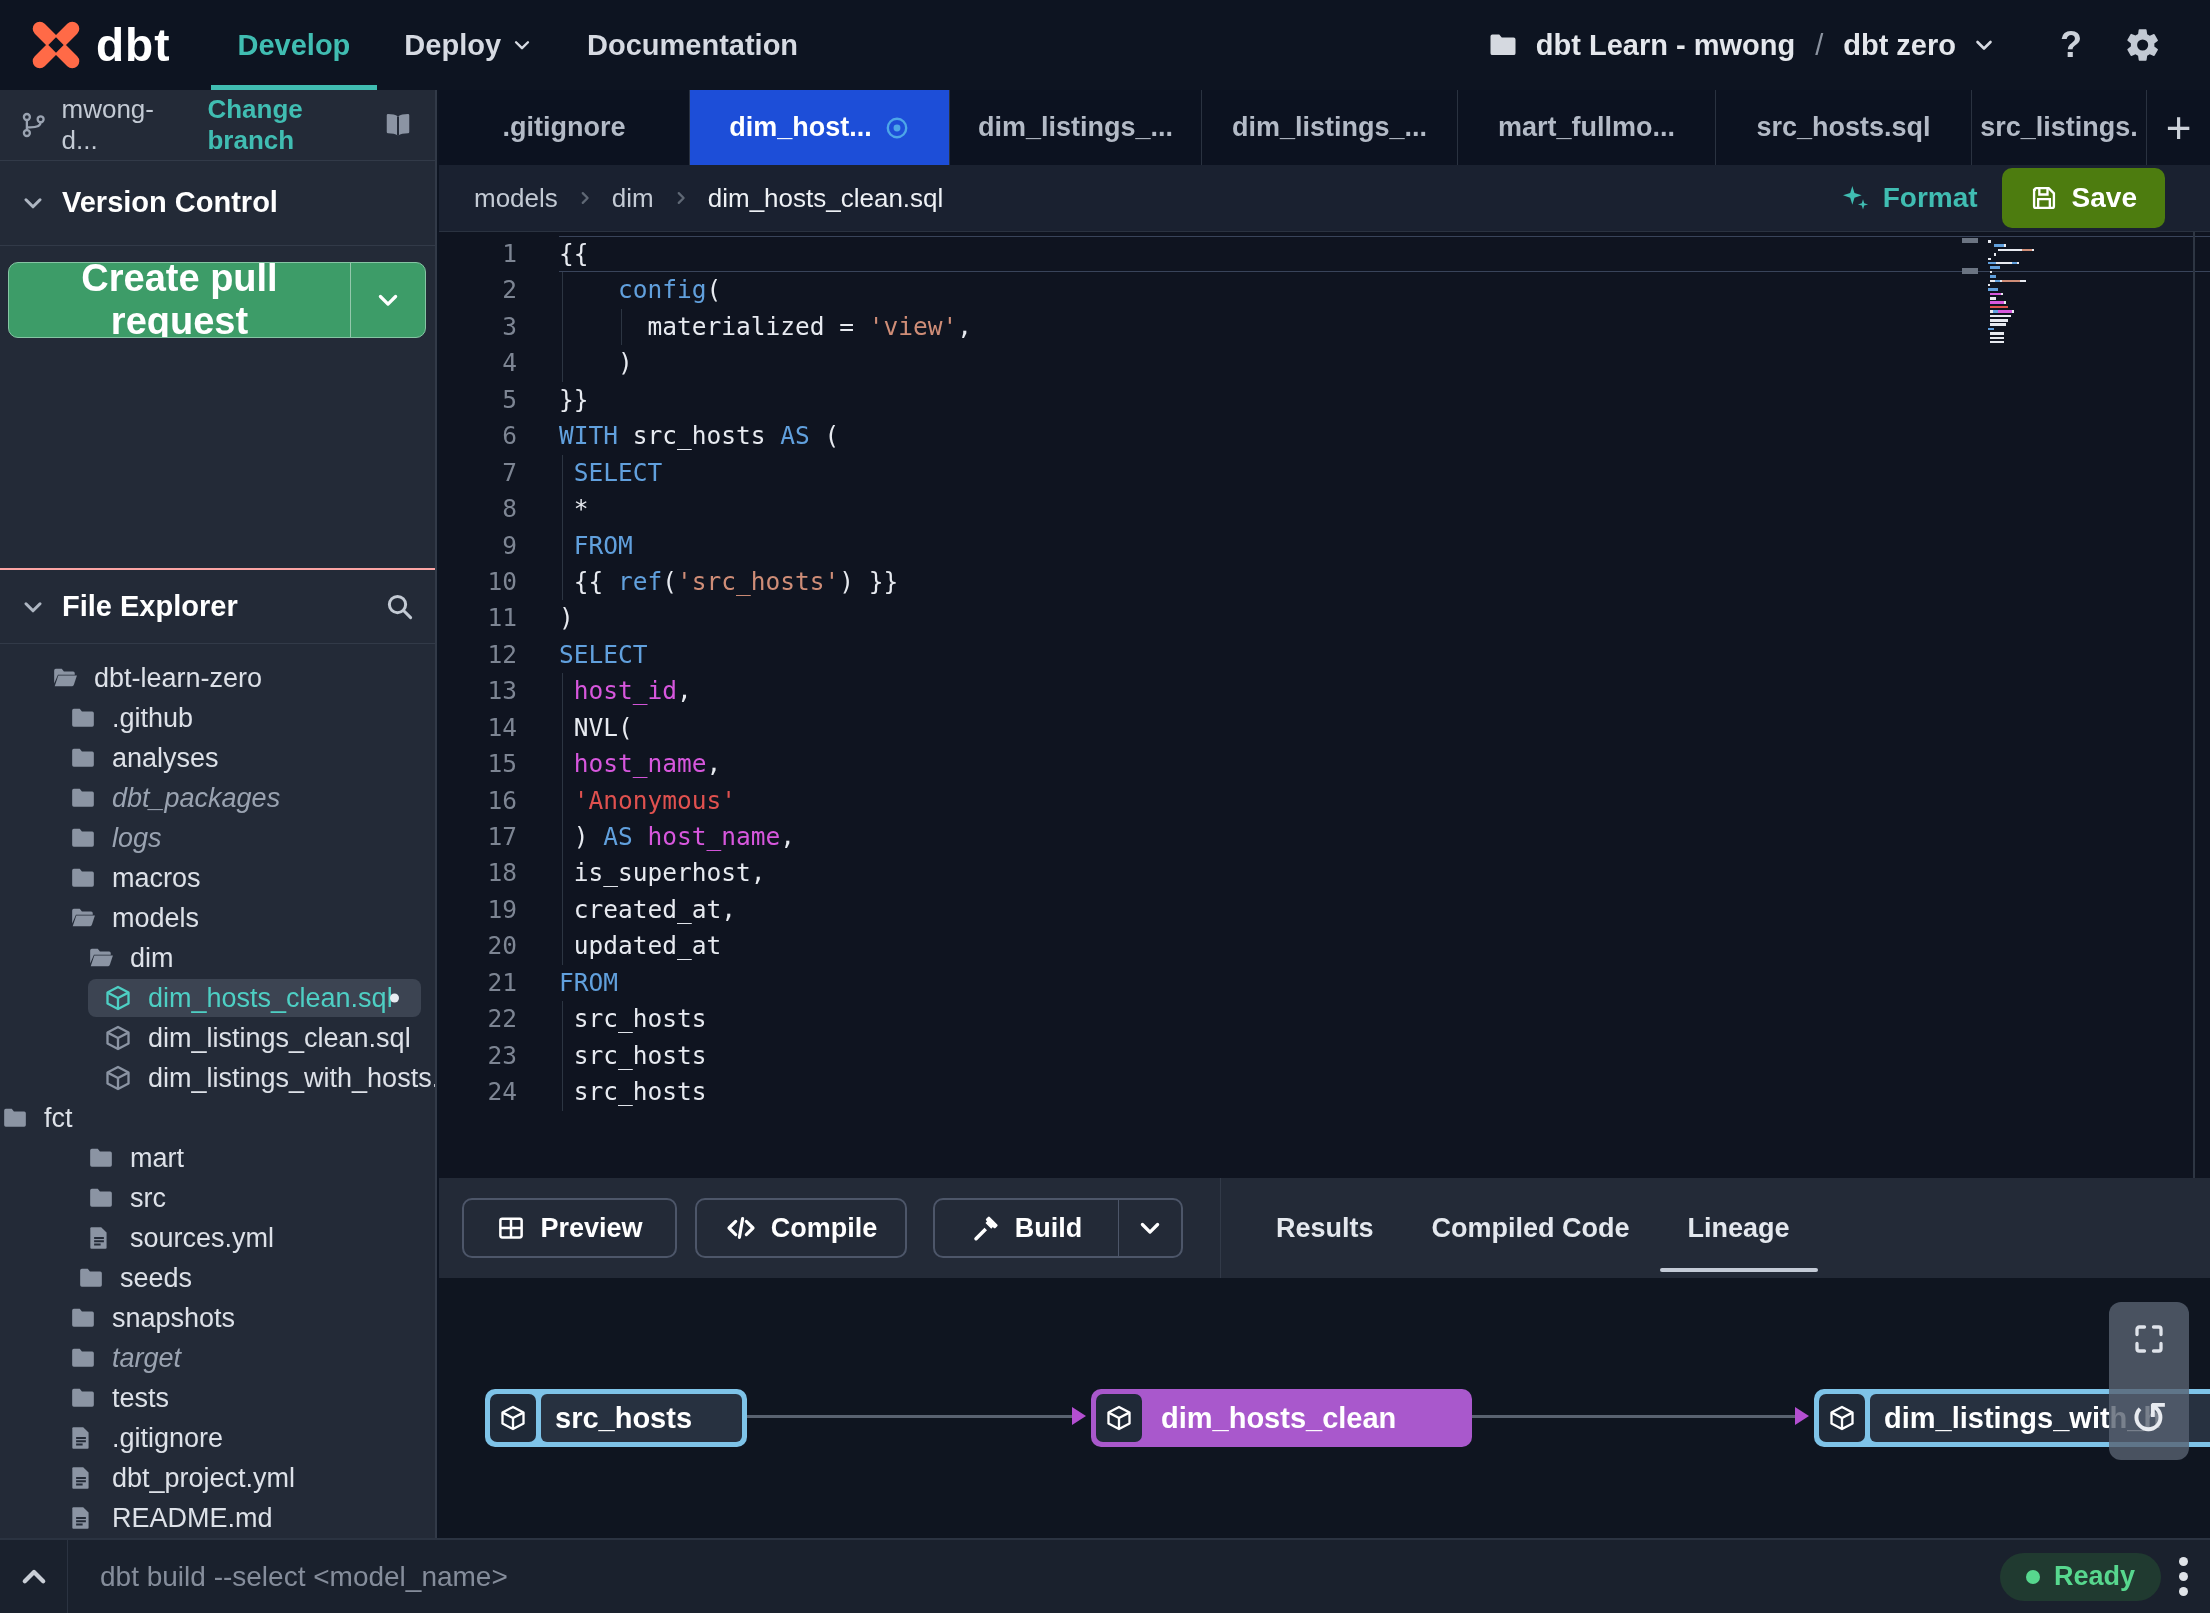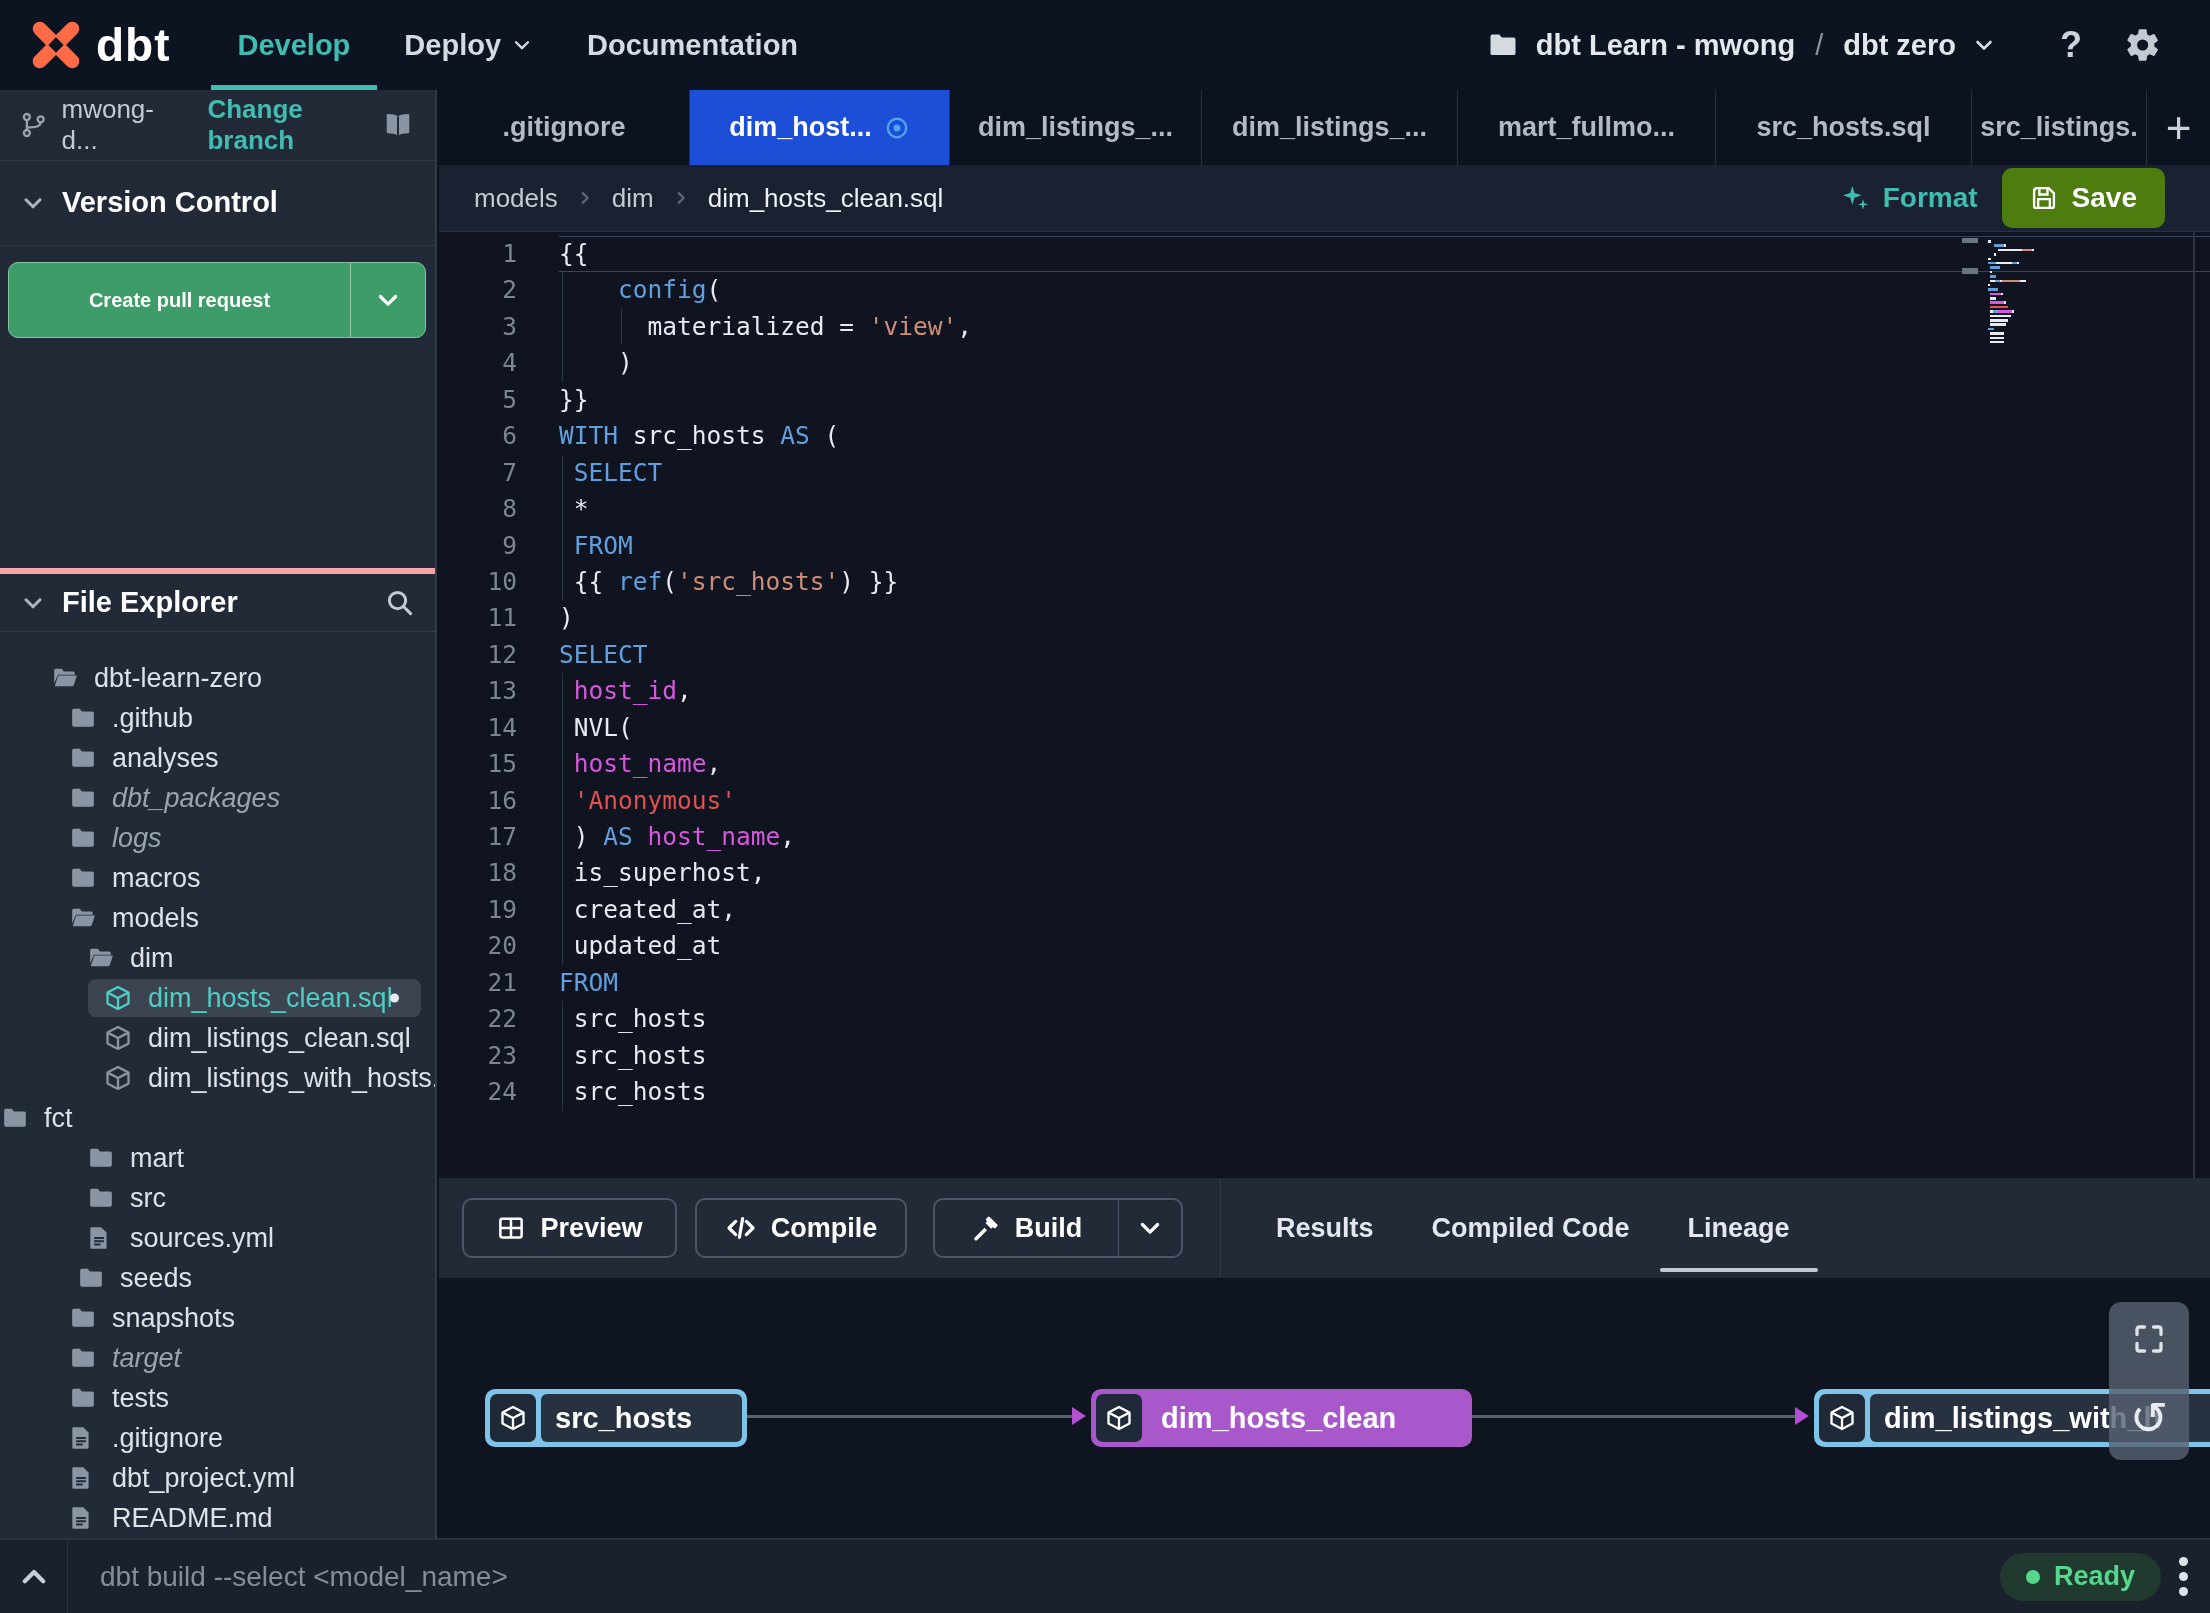--- a/index.html
+++ b/index.html
@@ -25,25 +25,25 @@
   
   .sidebar{position:absolute;left:0;top:90px;width:437px;bottom:75px;background:#232a37;border-right:2px solid #323a48;box-sizing:border-box;}
   .branch-row{position:absolute;top:0;left:0;right:0;height:70px;display:flex;align-items:center;
               padding:0 20px;border-bottom:1px solid #323a48;font-size:26px;}
   .branch-name{color:#c3cad4;margin-left:14px;}
   .change-branch{color:#40bdb2;margin-left:28px;font-weight:600;cursor:pointer;}
   .book{margin-left:auto;display:flex;cursor:pointer;}
   .section-header{position:absolute;left:0;right:0;display:flex;align-items:center;padding:0 20px;
                   font-size:29px;font-weight:bold;color:#fff;gap:16px;box-sizing:border-box;}
   .sh-vc{top:70px;height:86px;border-bottom:1px solid #323a48;}
-  .sh-fe{top:478px;height:64px;border-top:6px solid #fca5a5;border-bottom:1px solid #323a48;}
+  .sh-fe{top:478px;height:76px;border-top:2px solid #fca5a5;border-bottom:1px solid #323a48;}
   .sh-fe .search{margin-left:auto;display:flex;cursor:pointer;}
   .cpr{position:absolute;top:172px;left:8px;right:9px;height:76px;display:flex;background:#3d9c68;
        border:1px solid #86c5a4;border-radius:10px;overflow:hidden;box-sizing:border-box;}
-  .cpr-main{flex:1;display:flex;align-items:center;justify-content:center;font-size:20px;font-weight:600;
+  .cpr-main{flex:1;display:flex;align-items:center;justify-content:center;font-size:38px;font-weight:600;
             color:#fff;background:transparent;border:none;border-right:1px solid rgba(255,255,255,.45);
             font-family:"Liberation Sans",sans-serif;cursor:pointer;}
   .cpr-chev{width:74px;display:flex;align-items:center;justify-content:center;color:#fff;background:transparent;border:none;cursor:pointer;}
   .tree{position:absolute;top:556px;left:0;right:0;bottom:0;padding-top:12px;overflow:hidden;}
   .tree-row{position:relative;height:40px;display:flex;align-items:center;font-size:27px;color:#dde1e8;cursor:pointer;}
   .tree-row .ticon{width:30px;display:flex;color:#8b94a3;margin-right:14px;flex:none;position:relative;}
   .tree-row .tlabel{position:relative;white-space:nowrap;}
   .tree-row.italic .tlabel{font-style:italic;color:#9aa3b1;}
   .tree-row.selected::before{content:"";position:absolute;left:var(--bgl);right:14px;top:1px;bottom:1px;background:#3c4452;border-radius:8px;}
   .tree-row.selected .tlabel,.tree-row.selected .ticon{color:#4ecfc4;}

